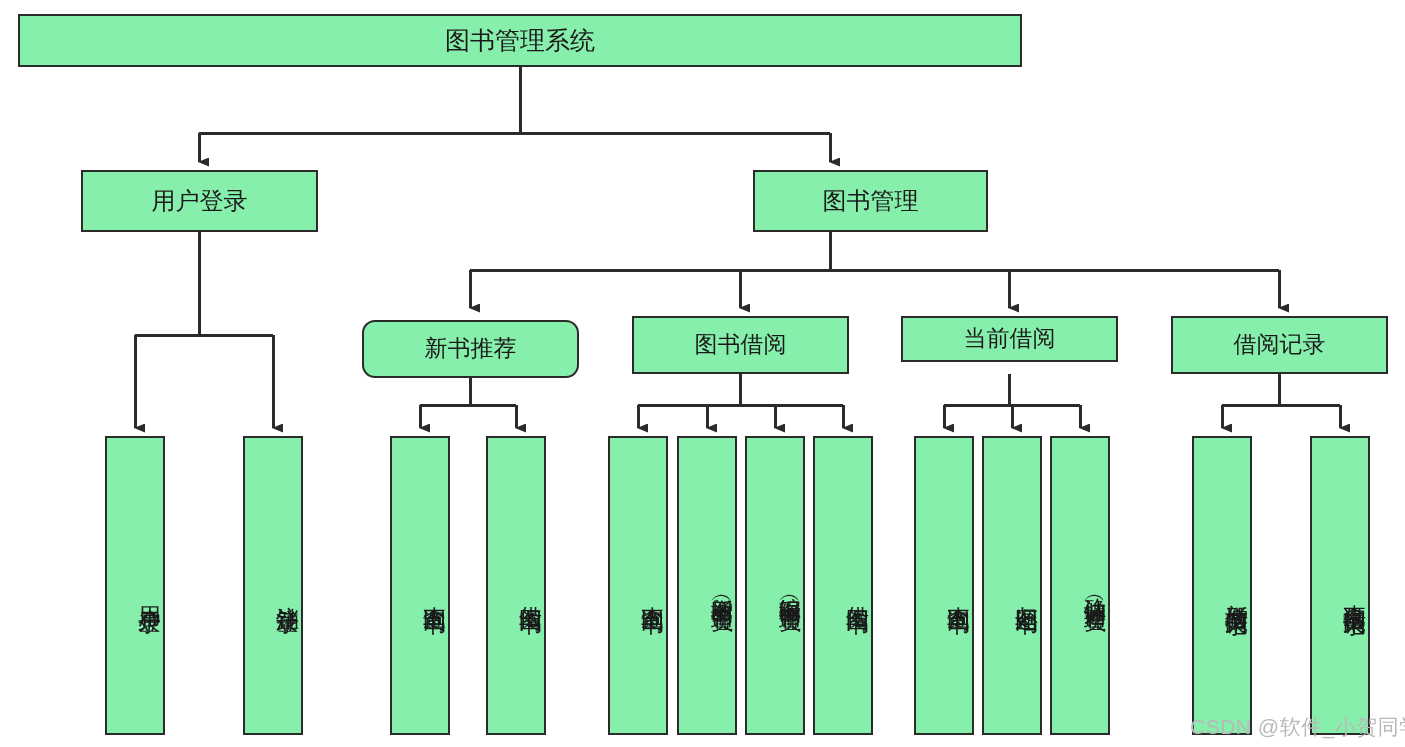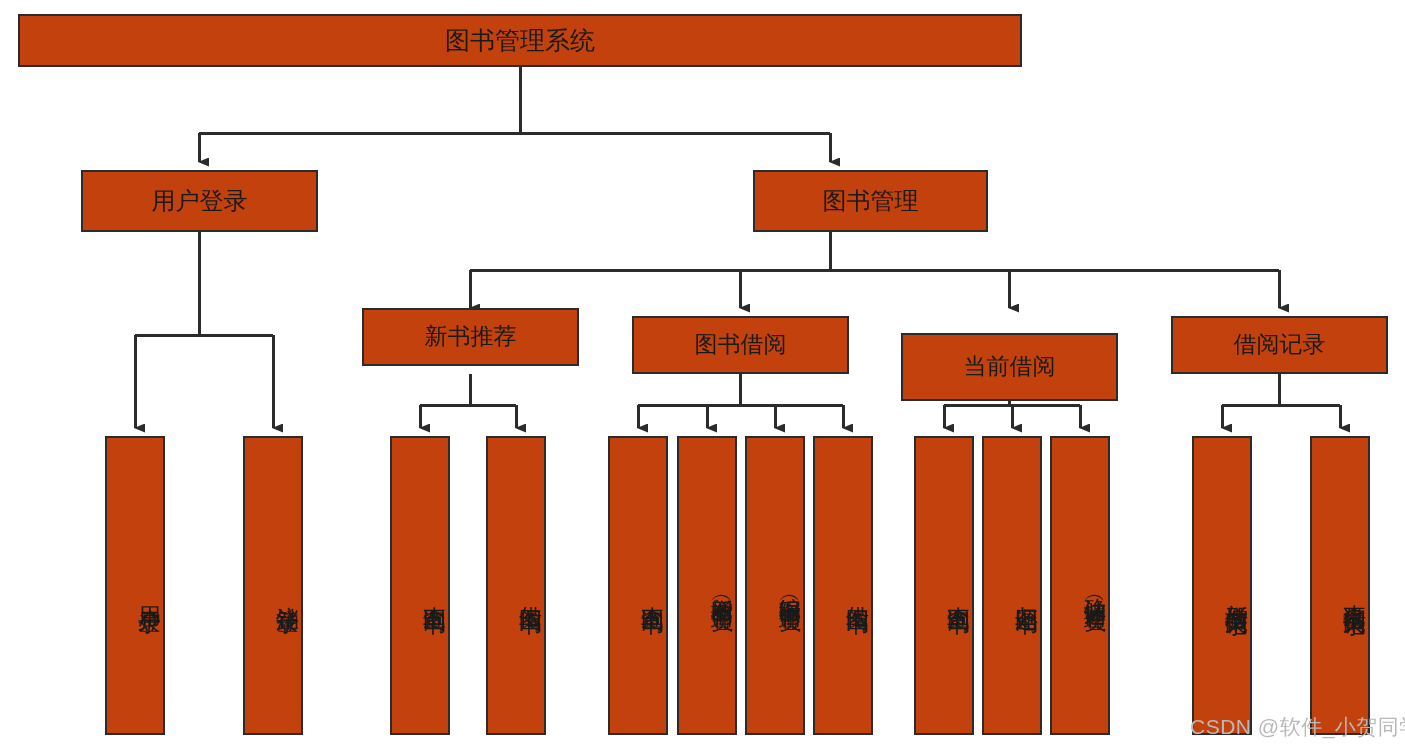--- a/index.html
+++ b/index.html
@@ -22,21 +22,21 @@
     position: absolute;
     left: 0;
     top: 0;
     width: 1405px;
     height: 747px;
     pointer-events: none;
   }
   .node {
     position: absolute;
     box-sizing: border-box;
-    background: #c2410c;
+    background: #86efac;
     border: 2px solid #2b2b2b;
     display: flex;
     align-items: center;
     justify-content: center;
     text-align: center;
     color: #1a1a1a;
     line-height: 1.18;
   }
   .node.root {
     font-size: 25px;
@@ -129,27 +129,27 @@
     <span>图书管理系统</span>
   </div>
 
   <div class="node mid" style="left:81px; top:170px; width:237px; height:62px;">
     <span>用户登录</span>
   </div>
   <div class="node mid" style="left:712px; top:170px; width:235px; height:62px;margin-left:41px;">
     <span>图书管理</span>
   </div>
 
-  <div class="node sub" style="left:362px; top:308px; width:217px; height:58px;">
+  <div class="node sub" style="left:362px; top:320px; width:217px; height:58px;border-radius:13px;">
     <span>新书推荐</span>
   </div>
   <div class="node sub" style="left:632px; top:316px; width:217px; height:58px;">
     <span>图书借阅</span>
   </div>
-  <div class="node sub" style="left:901px; top:316px; width:217px; height:68px;margin-top:17px;">
+  <div class="node sub" style="left:901px; top:316px; width:217px; height:46px;">
     <span>当前借阅</span>
   </div>
   <div class="node sub" style="left:1171px; top:316px; width:217px; height:58px;align-items:center;">
     <span>借阅记录</span>
   </div>
 
   <div class="node leaf" style="left:105px; top:436px; width:60px; height:299px;">
     <span>用户登录</span>
   </div>
   <div class="node leaf" style="left:243px; top:436px; width:60px; height:299px;">

